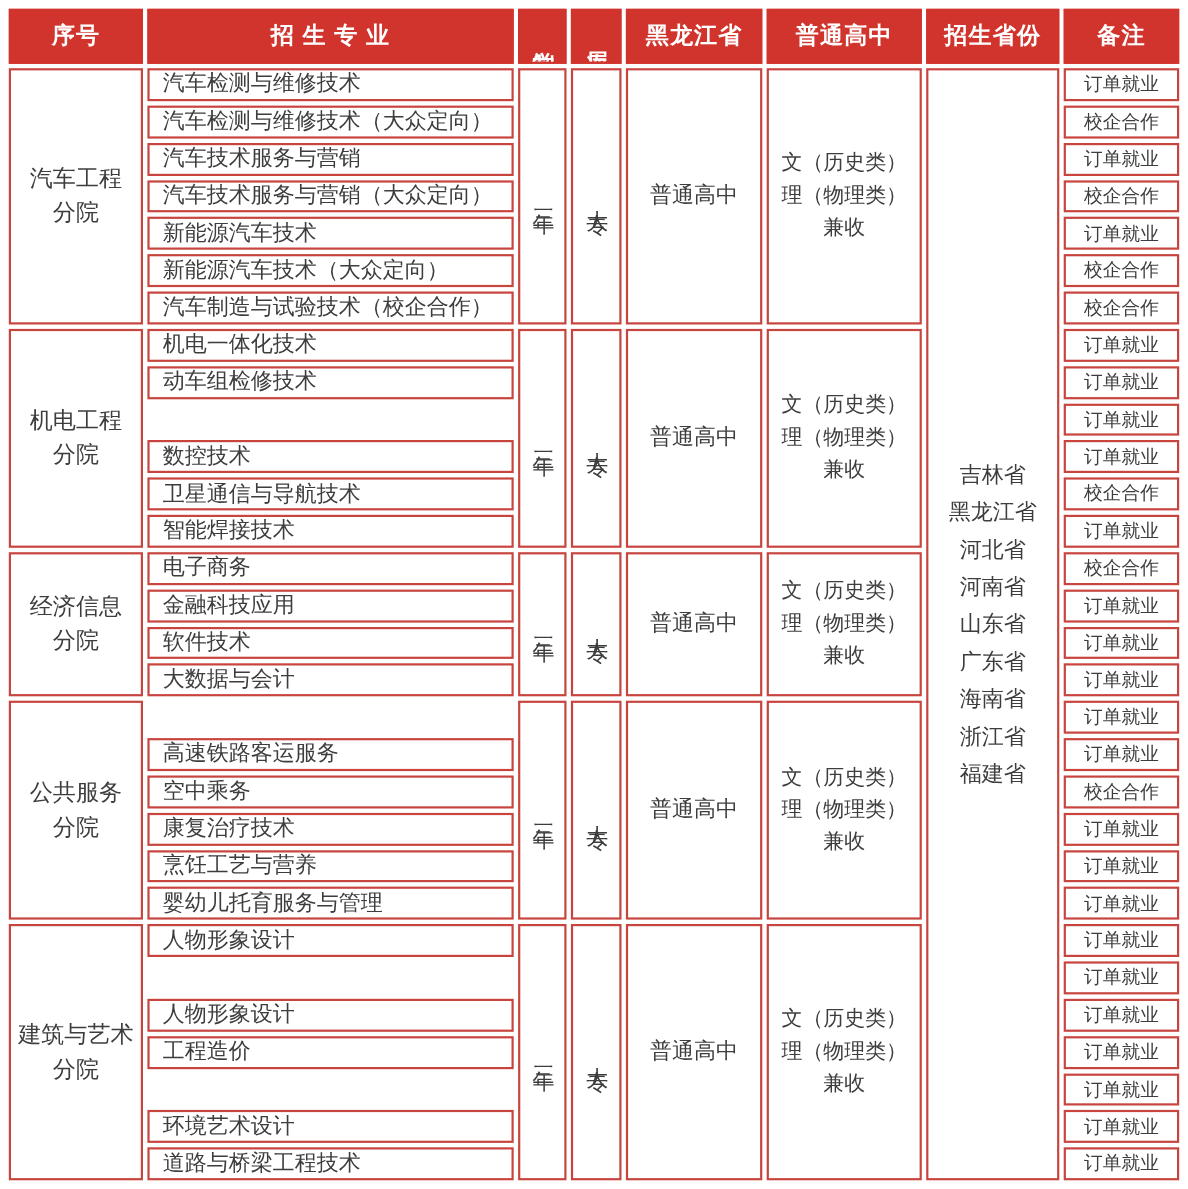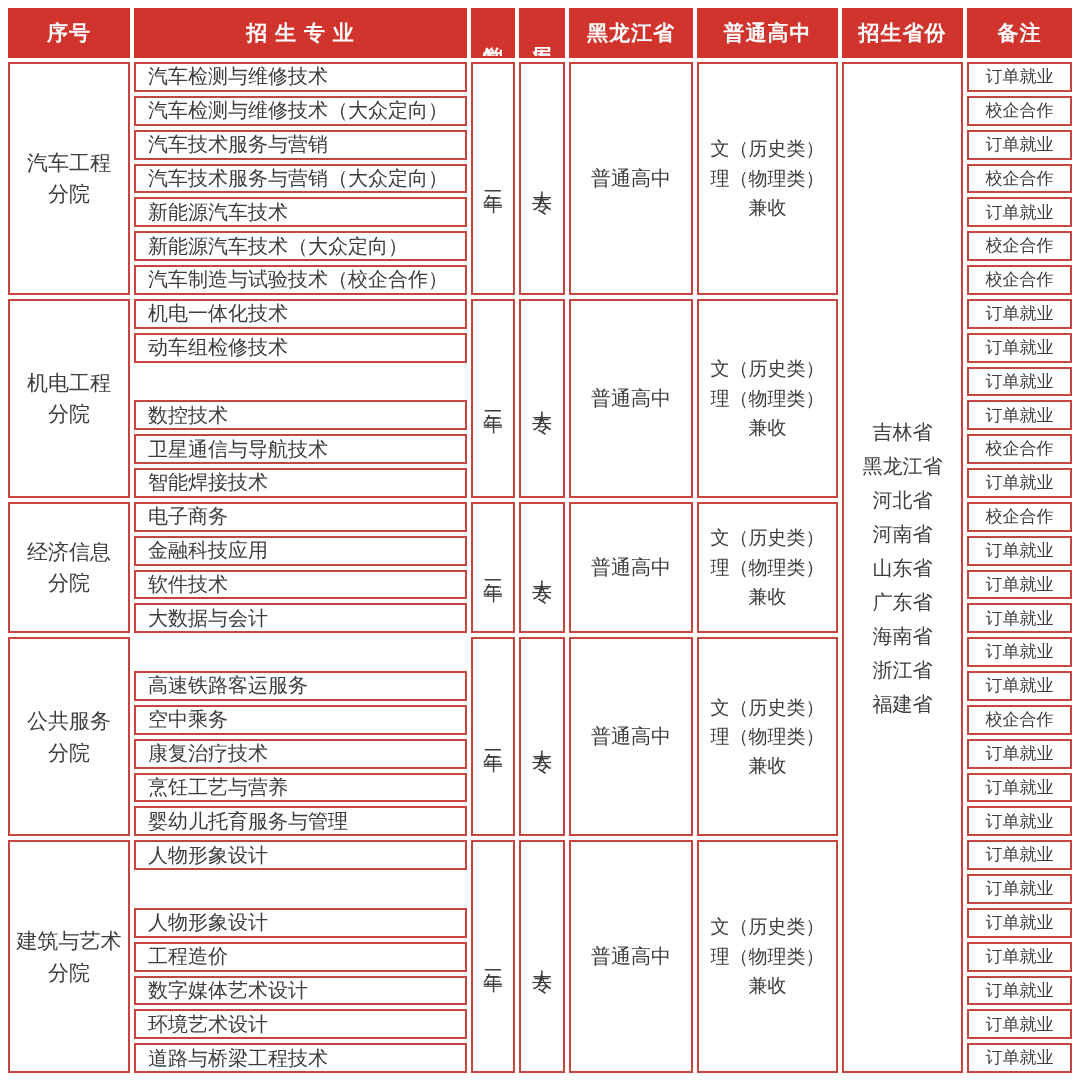--- a/index.html
+++ b/index.html
@@ -121,21 +121,20 @@
   <div class="cell remark" style="grid-area:21/8/22/9">校企合作</div>
   <div class="cell remark" style="grid-area:22/8/23/9">订单就业</div>
   <div class="cell remark" style="grid-area:23/8/24/9">订单就业</div>
   <div class="cell remark" style="grid-area:24/8/25/9">订单就业</div>
 
   <div class="cell dept pre" style="grid-area:25/1/32/2">建筑与艺术
 分院</div>
   <div class="cell major" style="grid-area:25/2/26/3">人物形象设计</div>
   <div class="cell major" style="grid-area:27/2/28/3">人物形象设计</div>
   <div class="cell major" style="grid-area:28/2/29/3">工程造价</div>
-  <div class="cell major" style="grid-area:29/2/30/3">数字媒体艺术设计</div>
   <div class="cell major" style="grid-area:30/2/31/3">环境艺术设计</div>
   <div class="cell major" style="grid-area:31/2/32/3">道路与桥梁工程技术</div>
   <div class="cell vert" style="grid-area:25/3/32/4">三年</div>
   <div class="cell vert" style="grid-area:25/4/32/5">大专</div>
   <div class="cell" style="grid-area:25/5/32/6">普通高中</div>
   <div class="cell subj pre" style="grid-area:25/6/32/7">文（历史类）
 理（物理类）
 兼收</div>
   <div class="cell remark" style="grid-area:25/8/26/9">订单就业</div>
   <div class="cell remark" style="grid-area:26/8/27/9">订单就业</div>

